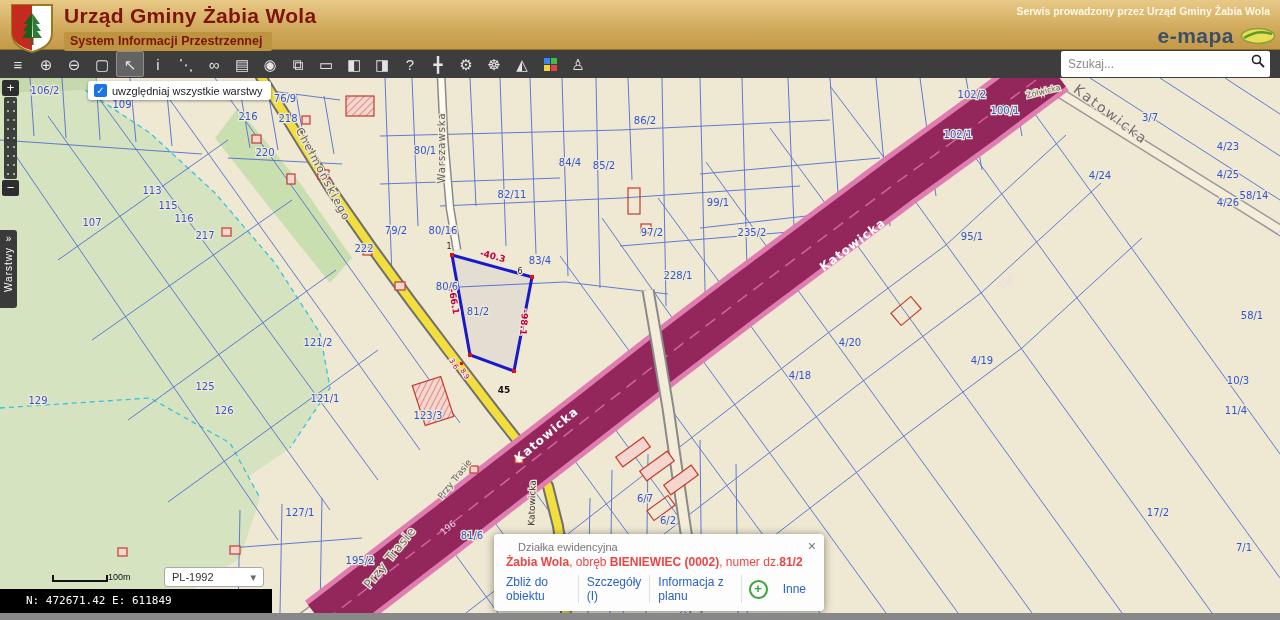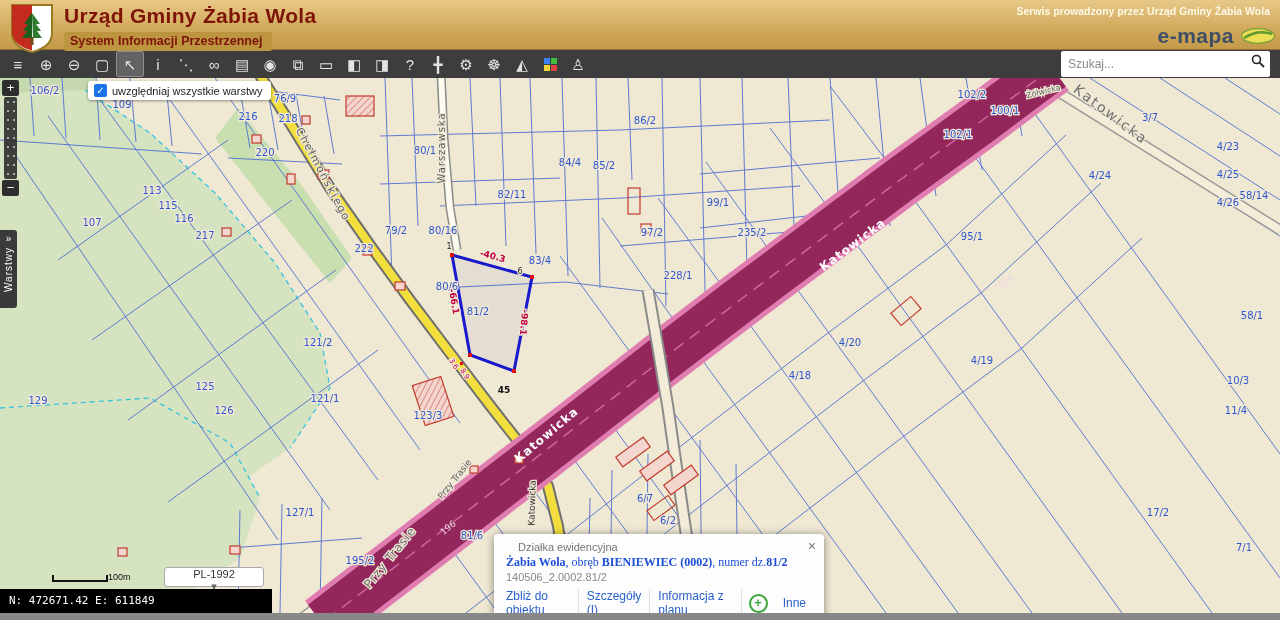--- a/index.html
+++ b/index.html
@@ -46,32 +46,32 @@
   #layers-tab .vtext{writing-mode:vertical-rl;transform:rotate(180deg);font-size:10px;letter-spacing:1px;margin-top:3px;}
 
   
   #layers-pill{position:absolute;left:88px;top:3px;background:#fff;border-radius:3px;box-shadow:0 1px 3px rgba(0,0,0,.4);display:flex;align-items:center;gap:5px;padding:3px 9px 3px 6px;font-size:11px;color:#222;cursor:pointer;}
   #layers-checkbox{width:13px;height:13px;background:#1a73e8;border-radius:2px;color:#fff;font-size:10px;line-height:13px;text-align:center;}
 
   
   #info-panel{position:absolute;left:494px;top:456px;width:330px;background:#fdfdfd;border-radius:4px;box-shadow:0 1px 8px rgba(0,0,0,.45);padding:7px 10px 8px 12px;box-sizing:border-box;}
   #ip-type{font-size:11px;color:#777;margin-left:12px;}
   #ip-close{position:absolute;top:5px;right:8px;color:#777;font-size:14px;line-height:14px;cursor:pointer;}
-  #ip-name{font-size:12px;color:#1d4ed8;margin-top:2px;white-space:nowrap;font-family:Liberation Serif, serif;}
+  #ip-name{font-size:12px;color:#ef4444;margin-top:2px;white-space:nowrap;}
   #ip-name b{font-weight:bold;}
   #ip-id{font-size:11px;color:#888;margin-top:1px;}
   #ip-links{display:flex;align-items:center;margin-top:6px;font-size:12px;color:#2a62c9;}
   .ip-link{cursor:pointer;padding:0 8px;border-right:1px solid #e0e0e0;}
   .ip-link:first-child{padding-left:0;}
   .ip-link:last-child{border-right:none;}
   .plus-circle{width:15px;height:15px;border:2px solid #3aa53a;border-radius:50%;color:#3aa53a;font-weight:bold;font-size:13px;line-height:13px;text-align:center;margin:0 7px;cursor:pointer;flex:none;}
 
   
-  #coord-bar{position:absolute;left:0;top:511px;width:272px;height:24px;background:#000;color:#fff;font-family:"DejaVu Sans Mono",monospace;font-size:11px;line-height:24px;padding-left:9px;box-sizing:border-box;}
-  #crs-box{position:absolute;left:164px;top:489px;width:100px;height:20px;background:#fff;border:1px solid #a9a9a9;border-radius:3px;box-sizing:border-box;display:flex;align-items:center;justify-content:space-between;padding:0 7px;font-size:11px;color:#333;cursor:pointer;flex-direction:column;}
+  #coord-bar{position:absolute;left:0;top:511px;width:272px;height:24px;background:#000;color:#fff;font-family:"DejaVu Sans Mono",monospace;font-size:11px;line-height:24px;padding-left:26px;box-sizing:border-box;}
+  #crs-box{position:absolute;left:164px;top:489px;width:100px;height:20px;background:#fff;border:1px solid #a9a9a9;border-radius:3px;box-sizing:border-box;display:flex;align-items:center;justify-content:space-between;padding:0 7px;font-size:11px;color:#333;cursor:pointer;}
   #scale-box{position:absolute;left:52px;top:494px;display:flex;align-items:flex-end;gap:0;font-size:9px;color:#111;}
   #scale-line{width:52px;height:5px;border-bottom:2px solid #111;border-left:2px solid #111;border-right:2px solid #111;}
 </style>
 </head>
 <body>
 
 <div id="app">
 
   <div id="header">
     <svg id="crest" viewBox="0 0 44 51">
@@ -356,21 +356,20 @@
 
     <div id="layers-pill">
       <span id="layers-checkbox">✓</span>
       <span>uwzględniaj wszystkie warstwy</span>
     </div>
 
     <div id="info-panel">
       <div id="ip-type">Działka ewidencyjna</div>
       <div id="ip-close">×</div>
       <div id="ip-name"><b>Żabia Wola</b><span>, obręb </span><b>BIENIEWIEC (0002)</b><span>, numer dz.</span><b>81/2</b></div>
-      <div id="ip-id">140506_2.0002.81/2</div>
       <div id="ip-links">
           <span class="ip-link">Zbliż do obiektu</span>
           <span class="ip-link">Szczegóły (I)</span>
           <span class="ip-link">Informacja z planu</span>
           <span class="plus-circle">+</span>
           <span class="ip-link">Inne</span>
         </div>
     </div>
 
     <div id="scale-box">

